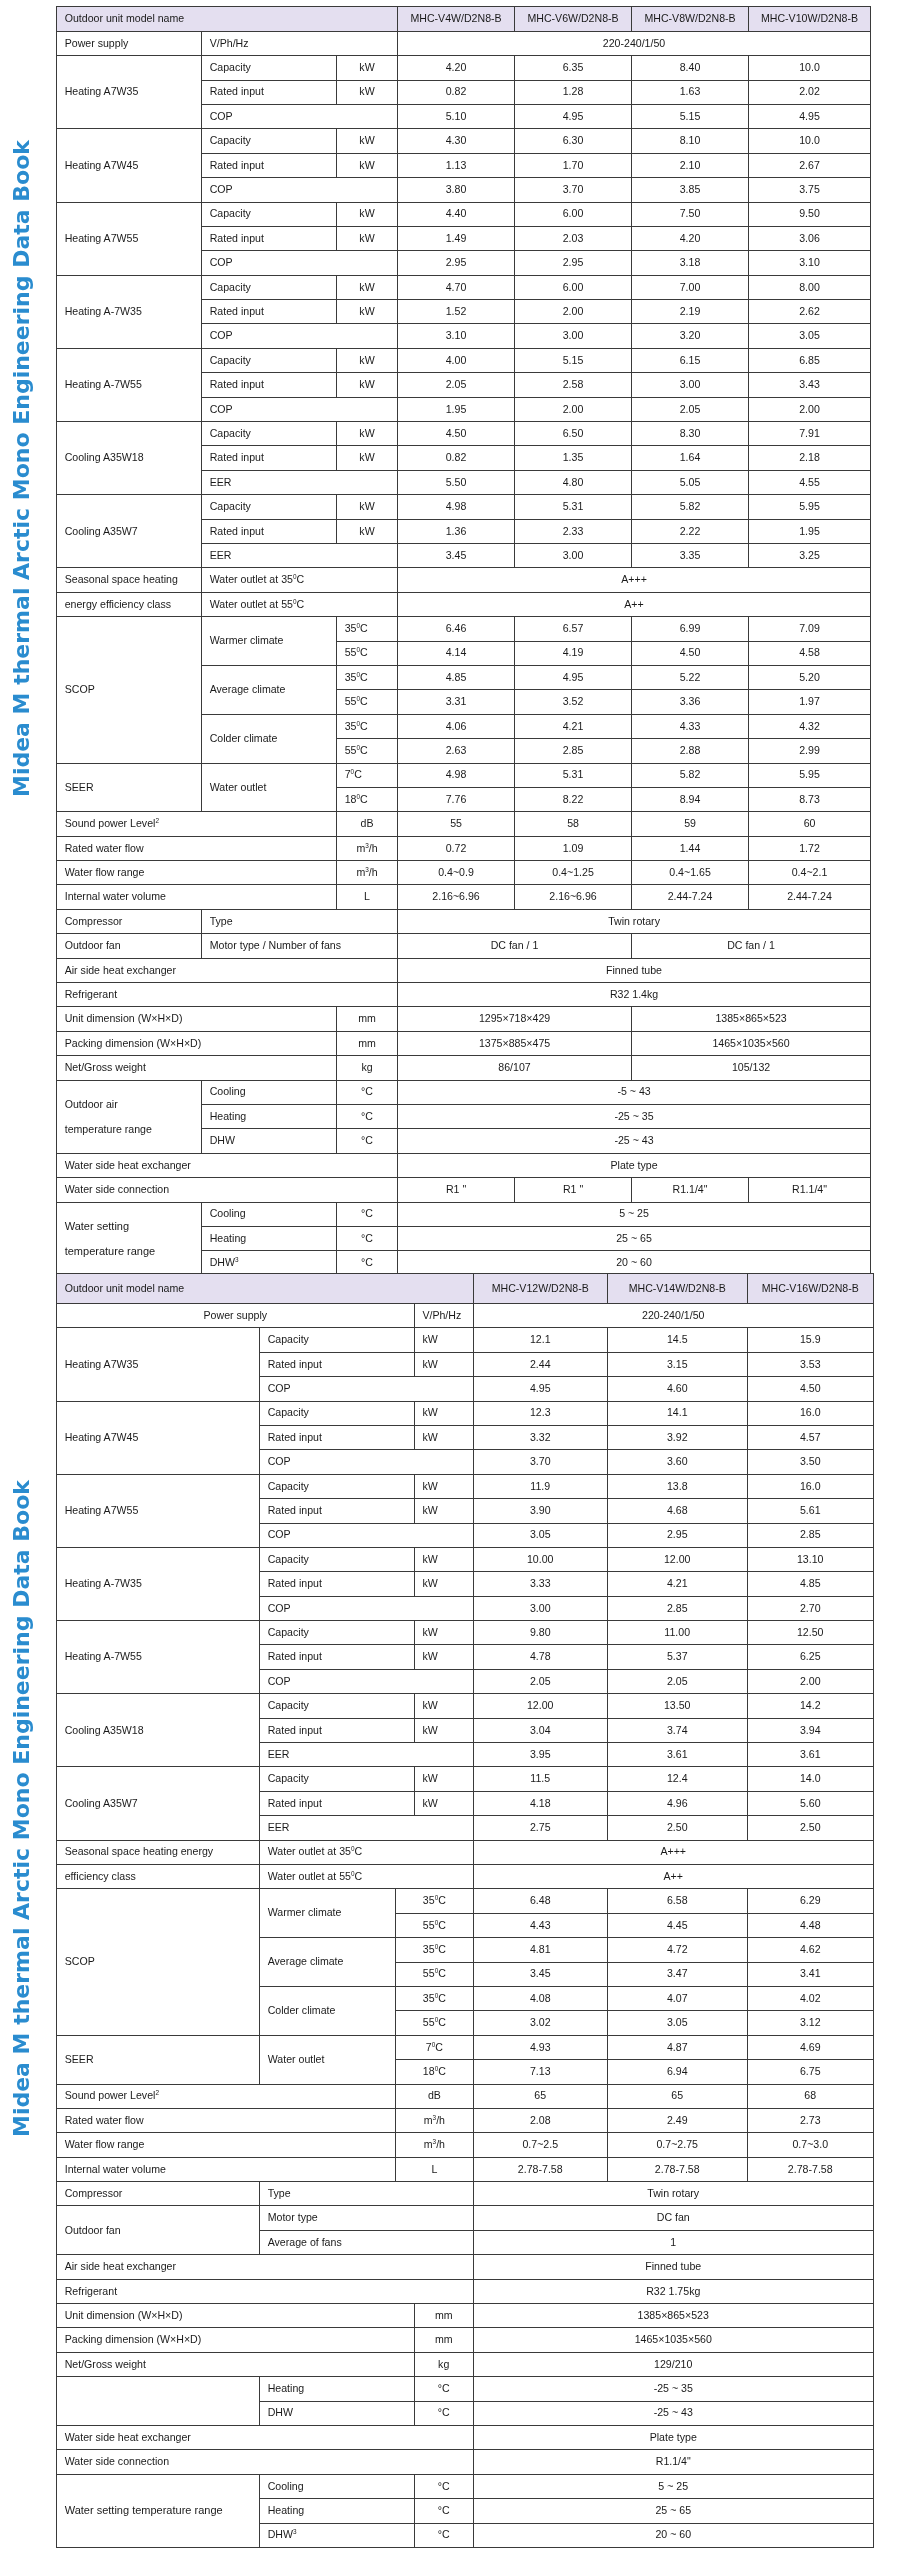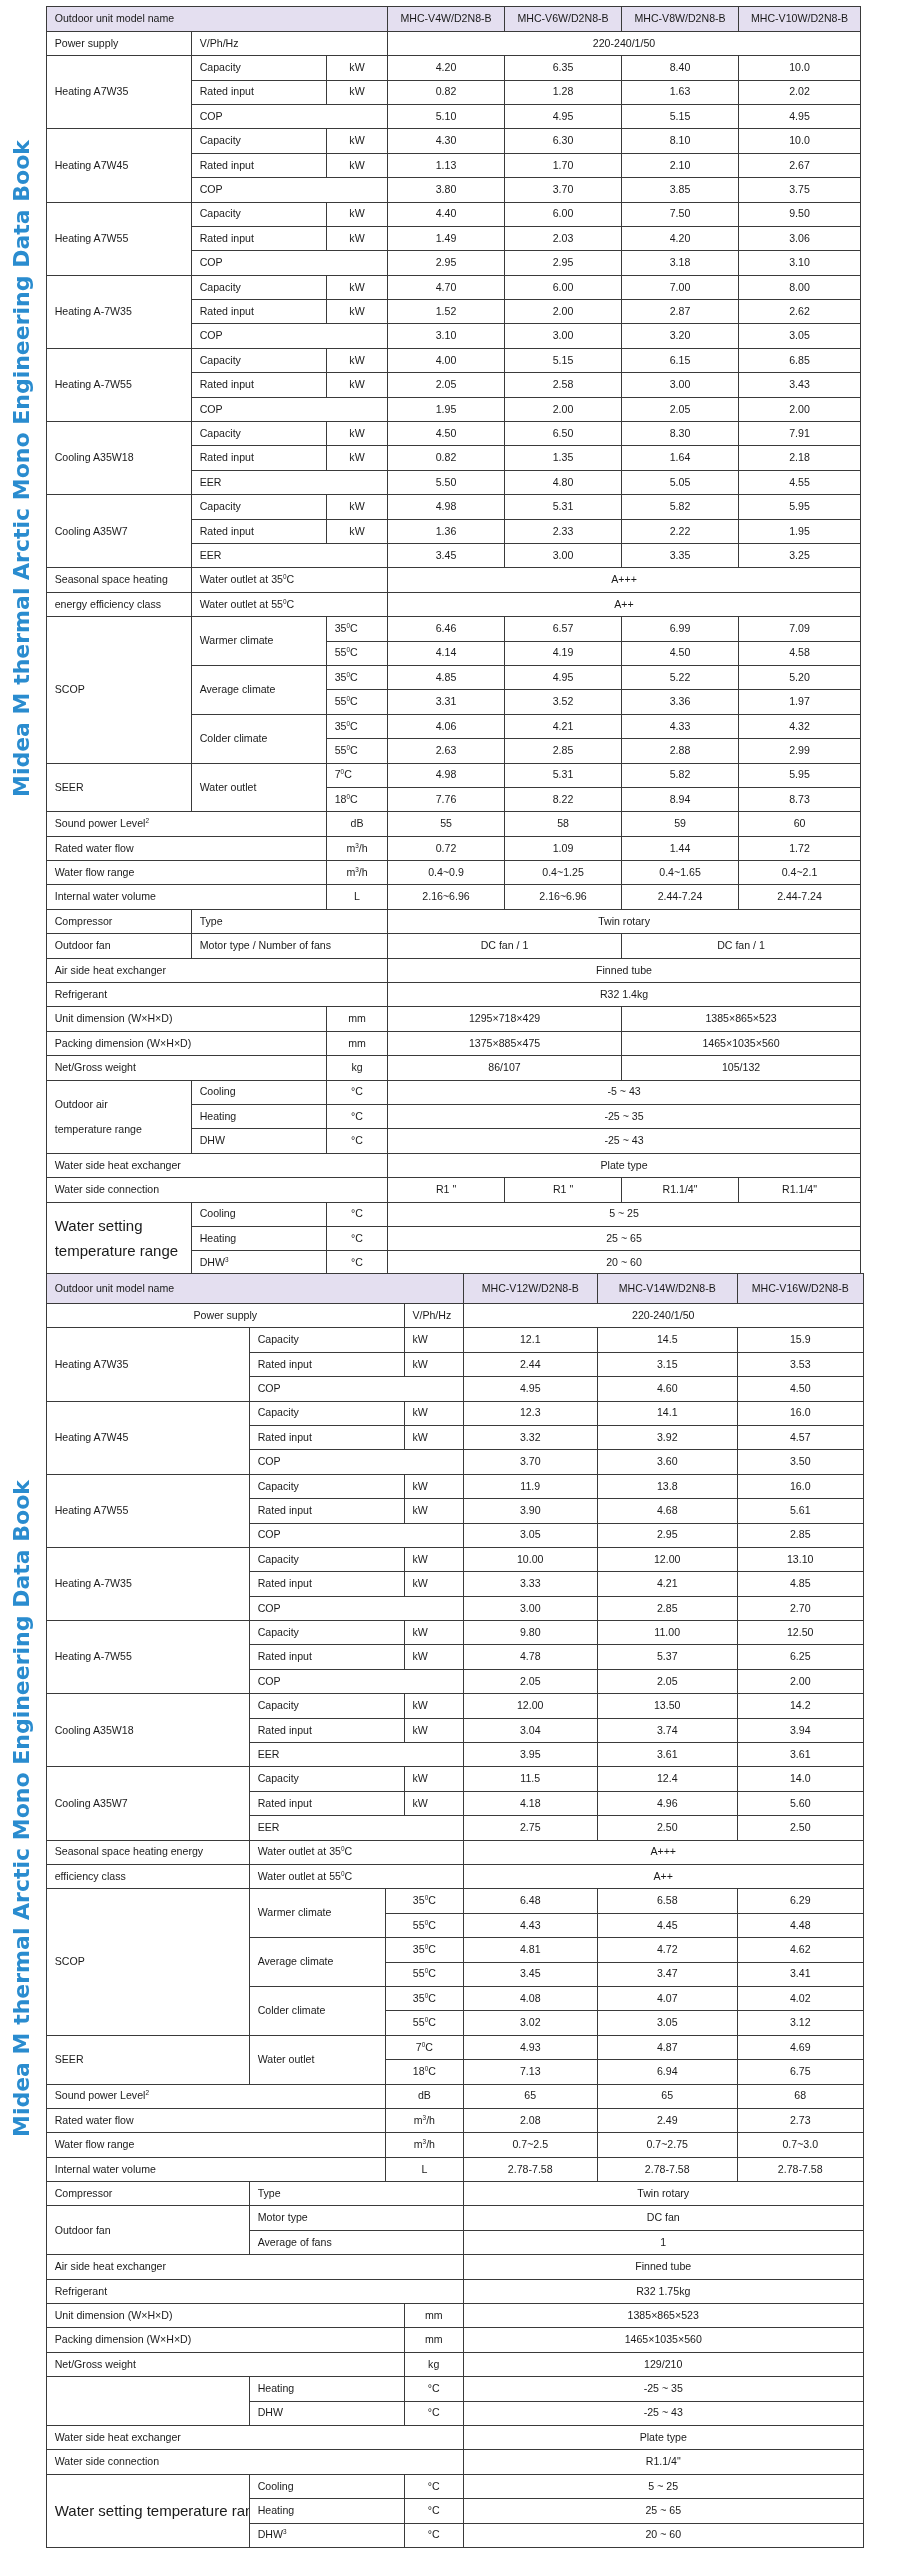--- a/index.html
+++ b/index.html
@@ -1,30 +1,30 @@
 <!DOCTYPE html>
 <html style="font-size:10.3px"><head>
 <meta charset="utf-8">
 <style>
   html, body { margin:0; padding:0; background:#ffffff; }
   body { width:902px; height:2576px; position:relative; overflow:hidden; font-family:"Liberation Sans", sans-serif; color:#1a1a1a; }
   .side-title { position:absolute; left:9px; width:26px; color:#2a8ccf; font-family:"DejaVu Sans", sans-serif; font-weight:bold; font-size:22px; white-space:nowrap; }
   .side-title span { position:absolute; left:0; top:0; transform-origin:0 0; transform:rotate(-90deg); display:block; line-height:26px; }
   #t1-title { top:797px; }
   #t2-title { top:2137px; }
-  table.spec { position:absolute; left:46px; border-collapse:collapse; table-layout:fixed; font-size:10.6px;padding-left:20px; }
+  table.spec { position:absolute; left:56px; border-collapse:collapse; table-layout:fixed; font-size:10.6px;padding-left:20px; }
   #table1 { top:5.8px; width:812px; }
   #table2 { top:1273px; width:816px; }
   table.spec td { border:1px solid #3a3a3a; padding:0 7.7px; height:23.4px; line-height:11.6px; overflow:hidden; white-space:nowrap; }
   table.spec td.c { text-align:center; padding:0 2.6px; }
   table.spec td.wrap { white-space:normal; line-height:24.5px; }
   table.spec tr.hdr td { background:#e4dff0; height:24px; }
   #table2 tr.hdr td { height:29px; }
   sup { font-size:6.4px; vertical-align:3.9px; line-height:0; }
-  .big { font-size:15px; }
+  .big { font-size:11px; }
 </style>
 </head>
 <body>
 
 <div class="side-title" id="t1-title">
     <span>Midea M thermal Arctic Mono Engineering Data Book</span>
   </div>
 <div class="side-title" id="t2-title">
     <span>Midea M thermal Arctic Mono Engineering Data Book</span>
   </div>
@@ -131,21 +131,21 @@
         <td class="c">4.70</td>
         <td class="c">6.00</td>
         <td class="c">7.00</td>
         <td class="c">8.00</td>
       </tr>
       <tr>
         <td>Rated input</td>
         <td class="c">kW</td>
         <td class="c">1.52</td>
         <td class="c">2.00</td>
-        <td class="c">2.87</td>
+        <td class="c">2.19</td>
         <td class="c">2.62</td>
       </tr>
       <tr>
         <td colspan="2">COP</td>
         <td class="c">3.10</td>
         <td class="c">3.00</td>
         <td class="c">3.20</td>
         <td class="c">3.05</td>
       </tr>
       <tr>

